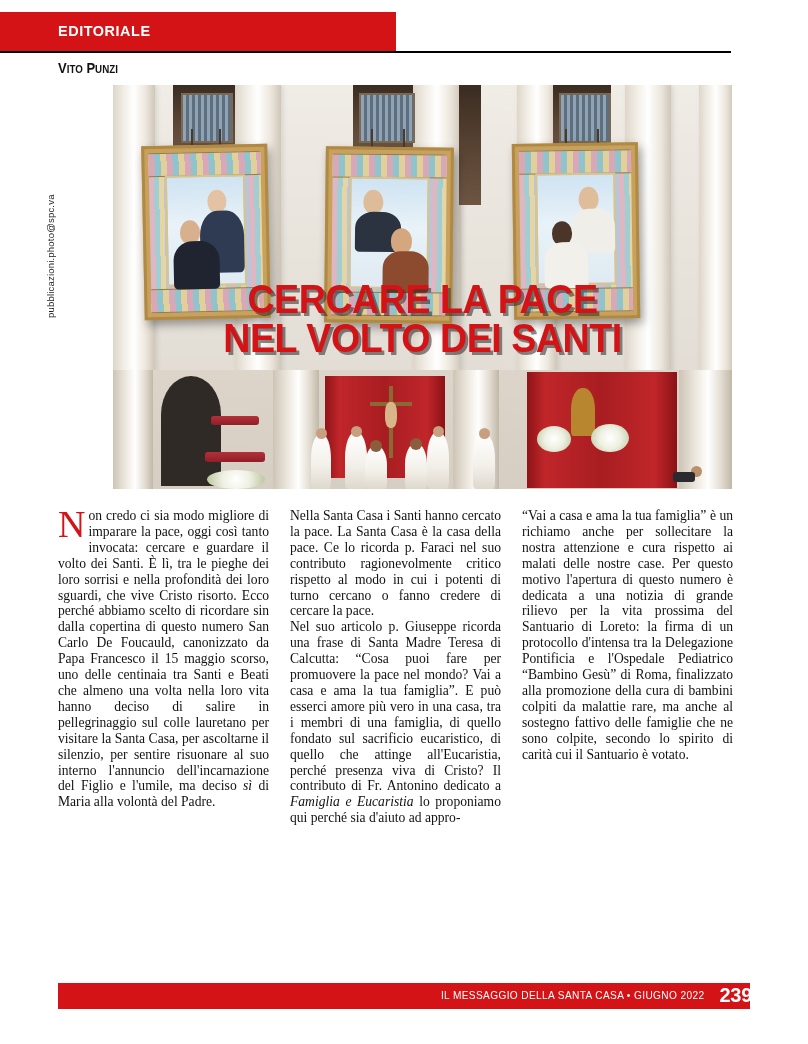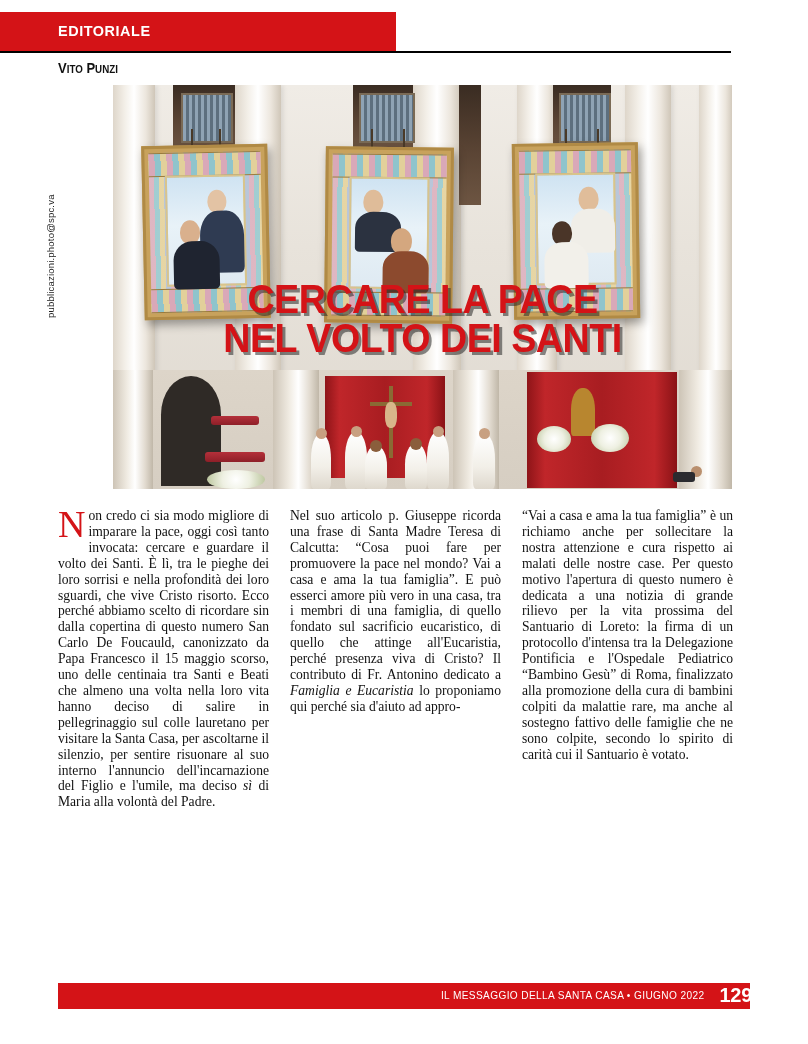--- a/index.html
+++ b/index.html
@@ -419,24 +419,25 @@
   <span class="l2">NEL VOLTO DEI SANTI</span>
 </div>
 
 <div class="columns">
 
   <div class="col">
     <p><span class="dropcap">N</span><span>on credo ci sia modo migliore di imparare la pace, oggi così tanto invocata: cercare e guardare il volto dei Santi. È lì, tra le pieghe dei loro sorrisi e nella profondità dei loro sguardi, che vive Cristo risorto. Ecco perché abbiamo scelto di ricordare sin dalla copertina di questo numero San Carlo De Foucauld, canonizzato da Papa Francesco il 15 maggio scorso, uno delle centinaia tra Santi e Beati che almeno una volta nella loro vita hanno deciso di salire in pellegrinaggio sul colle lauretano per visitare la Santa Casa, per ascoltarne il silenzio, per sentire risuonare al suo interno l'annuncio dell'incarnazione del Figlio e l'umile, ma deciso </span><span class="it">sì</span><span> di Maria alla volontà del Padre.</span></p>
   </div>
 
   <div class="col">
+    <p>Nella Santa Casa i Santi hanno cercato la pace. La Santa Casa è la casa della pace. Ce lo ricorda p. Faraci nel suo contributo ragionevolmente critico rispetto al modo in cui i potenti di turno cercano o fanno credere di cercare la pace.</p>
     <p><span>Nel suo articolo p. Giuseppe ricorda una frase di Santa Madre Teresa di Calcutta: “Cosa puoi fare per promuovere la pace nel mondo? Vai a casa e ama la tua famiglia”. E può esserci amore più vero in una casa, tra i membri di una famiglia, di quello fondato sul sacrificio eucaristico, di quello che attinge all'Eucaristia, perché presenza viva di Cristo? Il contributo di Fr. Antonino dedicato a </span><span class="it">Famiglia e Eucaristia</span><span> lo proponiamo qui perché sia d'aiuto ad appro-</span></p>
   </div>
 
   <div class="col">
     <p>“Vai a casa e ama la tua famiglia” è un richiamo anche per sollecitare la nostra attenzione e cura rispetto ai malati delle nostre case. Per questo motivo l'apertura di questo numero è dedicata a una notizia di grande rilievo per la vita prossima del Santuario di Loreto: la firma di un protocollo d'intensa tra la Delegazione Pontificia e l'Ospedale Pediatrico “Bambino Gesù” di Roma, finalizzato alla promozione della cura di bambini colpiti da malattie rare, ma anche al sostegno fattivo delle famiglie che ne sono colpite, secondo lo spirito di carità cui il Santuario è votato.</p>
   </div>
 
 </div>
 
 <div class="footer-bar"></div>
 <div class="footer-text">IL MESSAGGIO DELLA SANTA CASA • GIUGNO 2022</div>
-<div class="footer-page">129</div>
+<div class="footer-page">239</div>
 
 </body></html>

